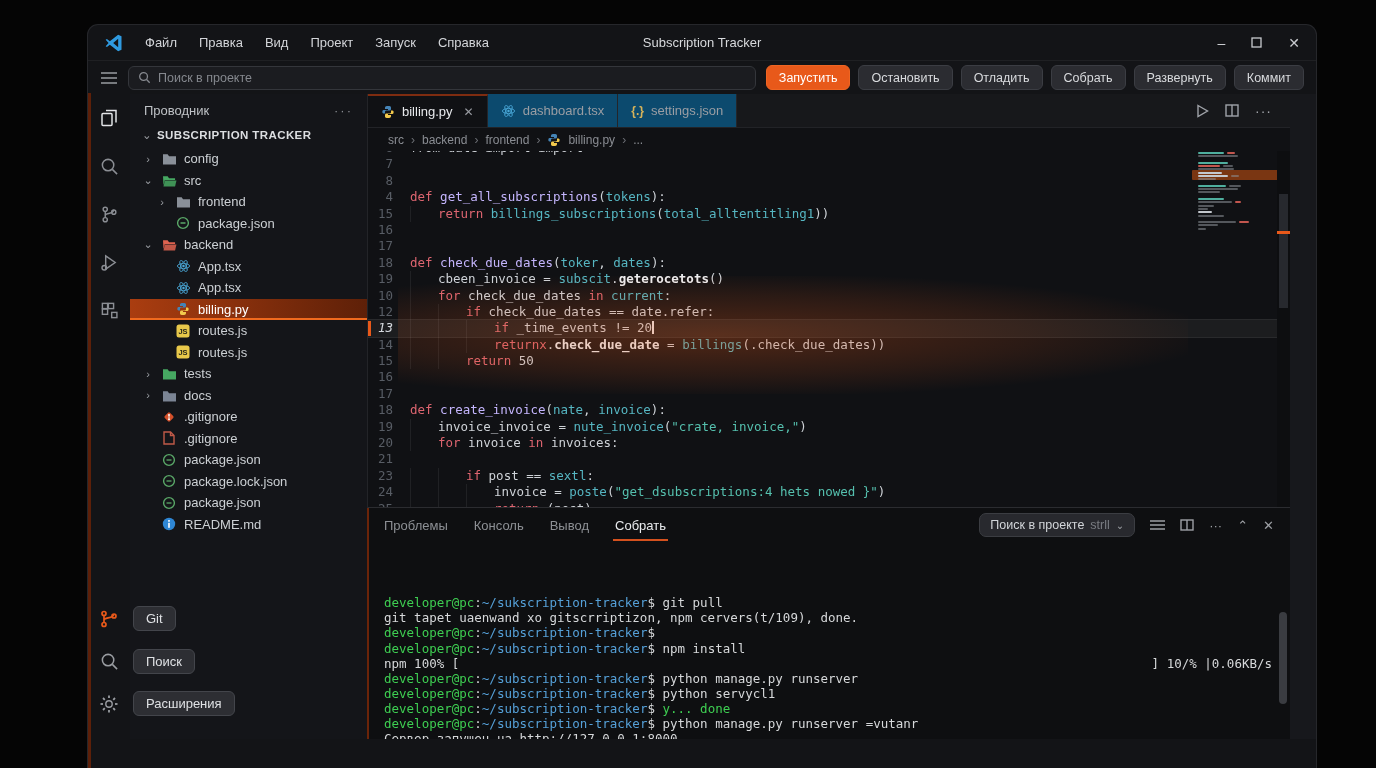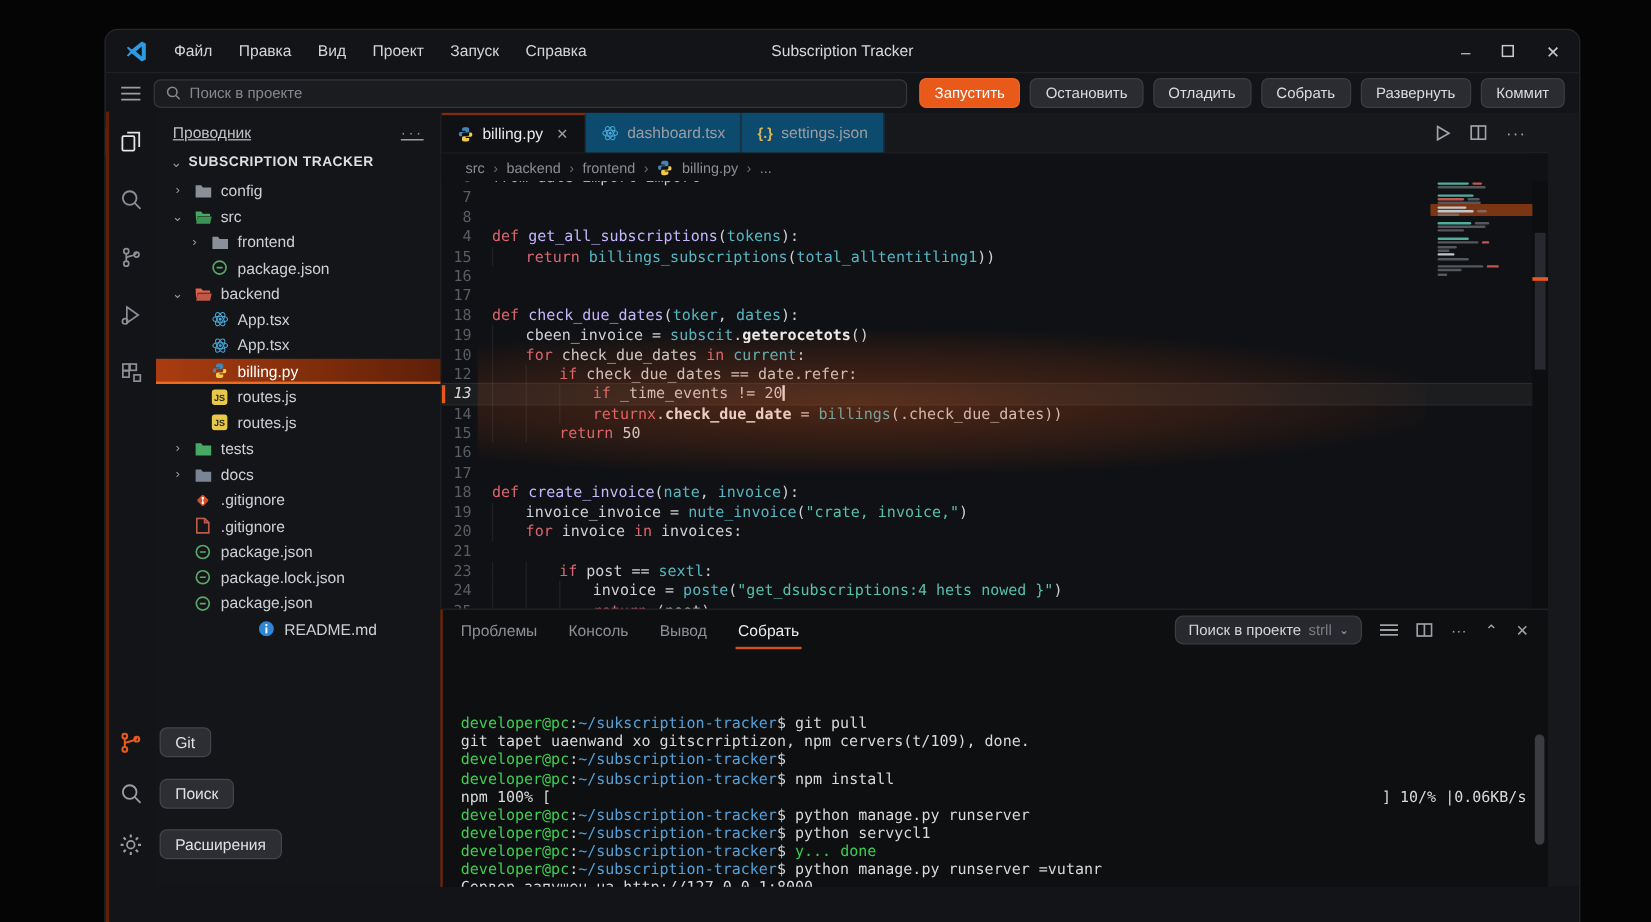--- a/index.html
+++ b/index.html
@@ -30,21 +30,21 @@
 
   
   .body{display:flex;height:645px;position:relative;}
   .activity{width:42px;position:relative;flex:none;}
   .act-icons{display:flex;flex-direction:column;align-items:center;padding-top:12px;gap:24px;}
   .act-icon{width:24px;height:24px;color:#8b8e94;display:flex;align-items:center;justify-content:center;position:relative;}
   .act-icon.active{color:#e2e4e7;}
   .act-icon.active::before{content:'';position:absolute;left:-9px;top:0;bottom:0;width:2px;background:#e8591a;}
 
   .sidebar{width:238px;flex:none;border-right:1px solid #232428;position:relative;background:#141519;}
-  .sb-head{height:32px;display:flex;align-items:center;padding:0 14px;color:#bec1c5;font-size:13px;text-decoration:underline;}
+  .sb-head{height:32px;display:flex;align-items:center;padding:0 14px;color:#bec1c5;font-size:13px;}
   .sb-head .dots{margin-left:auto;color:#8b8e93;letter-spacing:2px;}
   .sb-root{display:flex;align-items:center;gap:5px;padding:2px 8px 6px 12px;color:#dcdee1;
     font-size:11.5px;font-weight:bold;letter-spacing:.4px;}
   .tree{font-size:13px;color:#ccd0d4;}
   .trow{height:21.5px;display:flex;align-items:center;gap:7px;cursor:default;position:relative;}
   .trow .chev{width:12px;color:#9a9da2;font-size:11px;text-align:center;flex:none;}
   .trow .ficon{width:16px;height:16px;flex:none;display:flex;align-items:center;justify-content:center;}
   .trow.selected{background:linear-gradient(90deg,#aa3d10 0%,#88300c 45%,#5e2008 100%);color:#fff;}
   .trow.selected::after{content:'';position:absolute;left:0;right:0;bottom:0;height:2px;background:#f06a1e;}
   .sb-red-divider{position:absolute;right:-2px;top:414px;bottom:0;width:2px;background:#6b2409;z-index:5;}
@@ -393,21 +393,21 @@
           <div class="trow" style="padding-left: 12px;">
             <span class="chev"></span>
             <span class="ficon">
               <svg width="14" height="14" viewBox="0 0 14 14">
                 <circle cx="7" cy="7" r="5.4" fill="none" stroke="#5aa868" stroke-width="1.4"></circle>
                 <line x1="4.5" y1="7" x2="9.5" y2="7" stroke="#5aa868" stroke-width="1.3"></line>
               </svg>
             </span>
             <span>package.json</span>
           </div>
-          <div class="trow" style="padding-left: 12px; justify-content: center;">
+          <div class="trow" style="padding-left: 12px;">
             <span class="chev"></span>
             <span class="ficon">
               <svg width="14" height="14" viewBox="0 0 14 14">
                 <circle cx="7" cy="7" r="6.2" fill="#2e86d4"></circle>
                 <rect x="6.2" y="5.8" width="1.6" height="5" fill="#fff"></rect>
                 <rect x="6.2" y="3" width="1.6" height="1.8" fill="#fff"></rect>
               </svg>
             </span>
             <span>README.md</span>
           </div>

